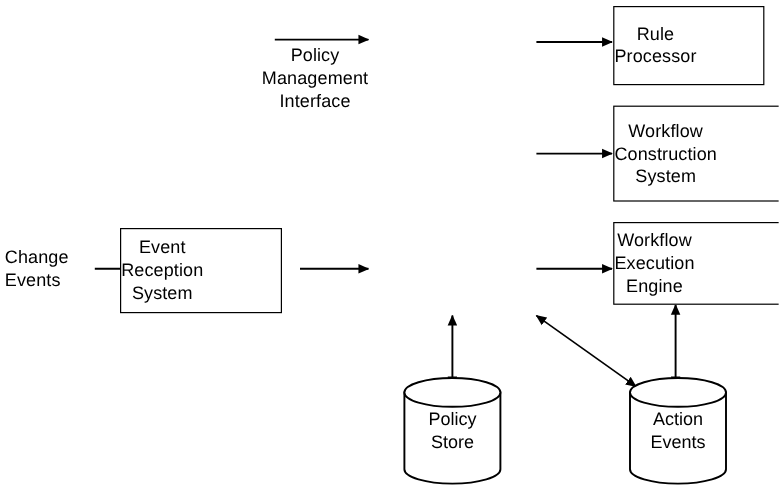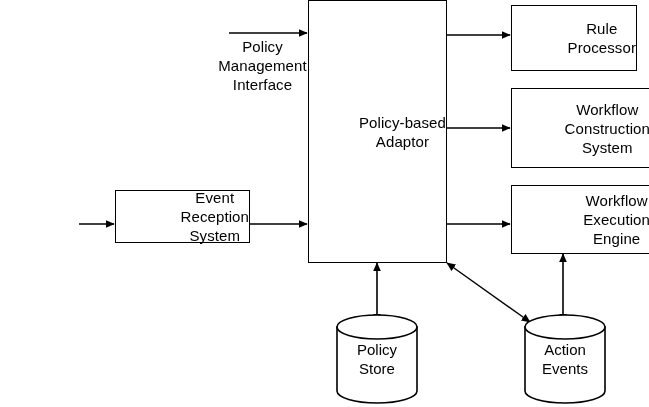--- a/index.html
+++ b/index.html
@@ -26,21 +26,21 @@
     height: 407px;
     display: block;
   }
   .node-box {
     position: absolute;
     box-sizing: border-box;
     border: 1px solid #000000;
     background: #ffffff;
     display: flex;
     align-items: center;
-    justify-content: flex-end;
+    justify-content: flex-start;
     text-align: center;
     color: #000000;
     font-family: "Liberation Sans", sans-serif;
     font-size: 15px;
     line-height: 19px;
     letter-spacing: 0.1px;
   }
   .free-label {
     position: absolute;
     color: #000000;
@@ -101,35 +101,33 @@
       <path d="M 337 327 L 337 391 A 40 12 0 0 0 417 391 L 417 327 Z" fill="#ffffff" stroke="#000000" stroke-width="1.6"></path>
       <ellipse cx="377" cy="327" rx="40" ry="12" fill="#ffffff" stroke="#000000" stroke-width="1.6"></ellipse>
     </g>
 
     <g>
       <path d="M 525 327 L 525 391 A 40 12 0 0 0 605 391 L 605 327 Z" fill="#ffffff" stroke="#000000" stroke-width="1.6"></path>
       <ellipse cx="565" cy="327" rx="40" ry="12" fill="#ffffff" stroke="#000000" stroke-width="1.6"></ellipse>
     </g>
   </svg>
 
+  <div class="free-label" style="left:4px; top:205px; width:76px; text-align:left;">Change
+Events</div>
 
   <div class="free-label center-text" style="left:205px; top:37px; width:115px;">Policy
 Management
 Interface</div>
 
-  <div class="node-box" style="left:115px; top:190px; width:135px; height:53px;">
+  <div class="node-box" style="left:100px; top:190px; width:135px; height:71px;">
     <span style="white-space:pre-line;">Event
 Reception
 System</span>
   </div>
 
-  <div class="node-box" style="left:308px; top:0px; width:139px; height:263px;">
-    <span style="white-space:pre-line;">Policy-based
-Adaptor</span>
-  </div>
 
   <div class="node-box" style="left:511px; top:5px; width:126px; height:66px;">
     <span style="white-space:pre-line;">Rule
 Processor</span>
   </div>
 
   <div class="node-box" style="left:511px; top:88px; width:140px; height:80px;">
     <span style="white-space:pre-line;">Workflow
 Construction
 System</span>

